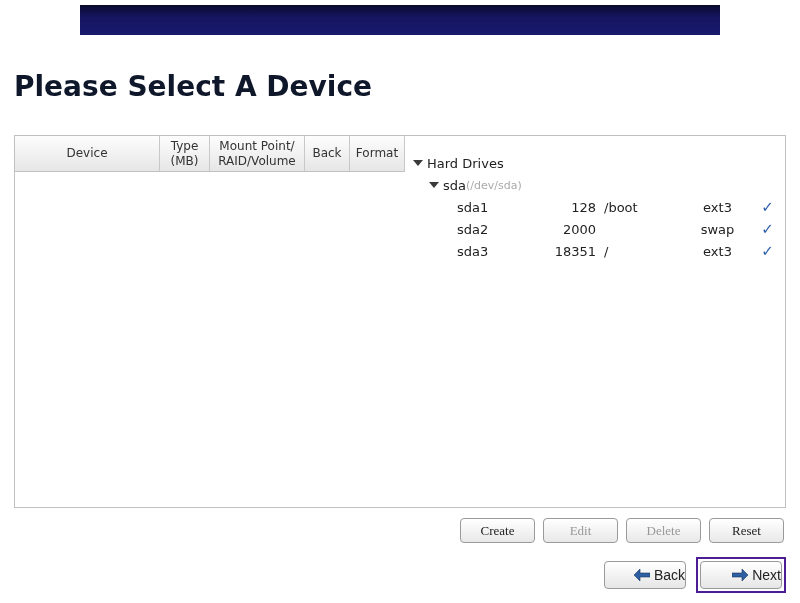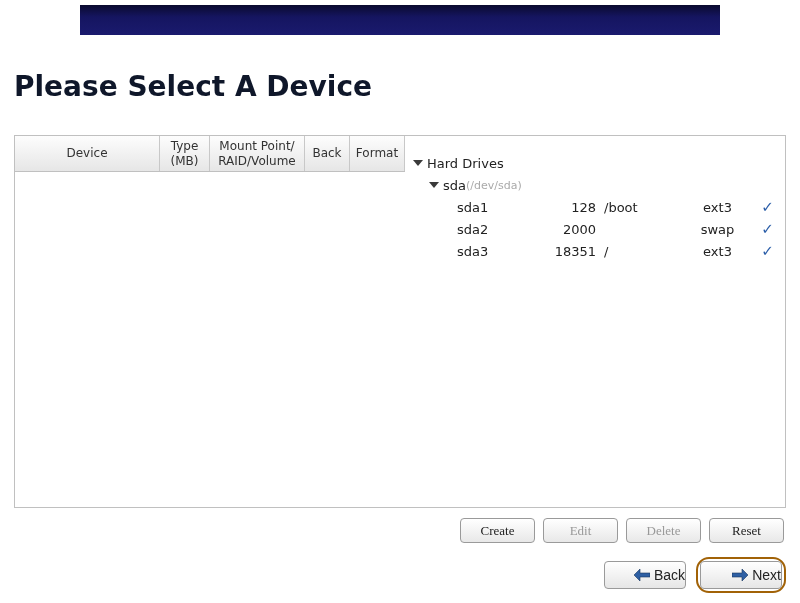--- a/index.html
+++ b/index.html
@@ -154,23 +154,23 @@
       background: linear-gradient(to bottom, #ffffff, #e6e6e6);
       font-size: 14px;
       color: #222;
       display: inline-flex;
       align-items: center;
       justify-content: flex-end;
       gap: 4px;
       cursor: pointer;
     }
     .highlight-box {
-      border: 2px solid #a16207;
+      border: 2px solid #4c1d95;
       padding: 2px;
-      border-radius: 13px;
+      border-radius: 0;
     }
     .arrow-left, .arrow-right {
       width: 16px; height: 14px;
       display: inline-flex;
       align-items: center;
       justify-content: center;
     }
   </style>
 </head>
 <body>

